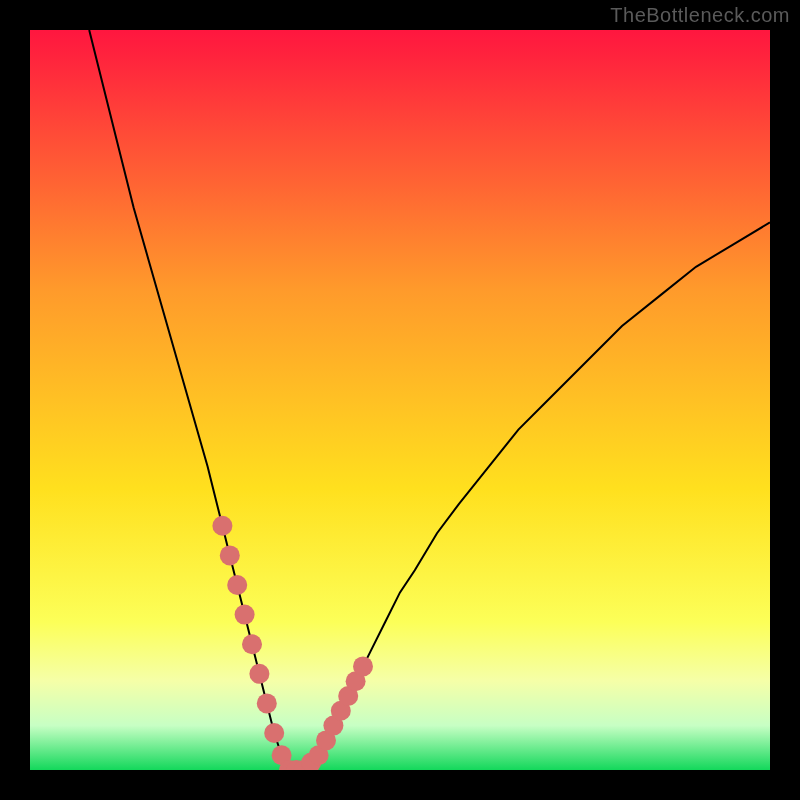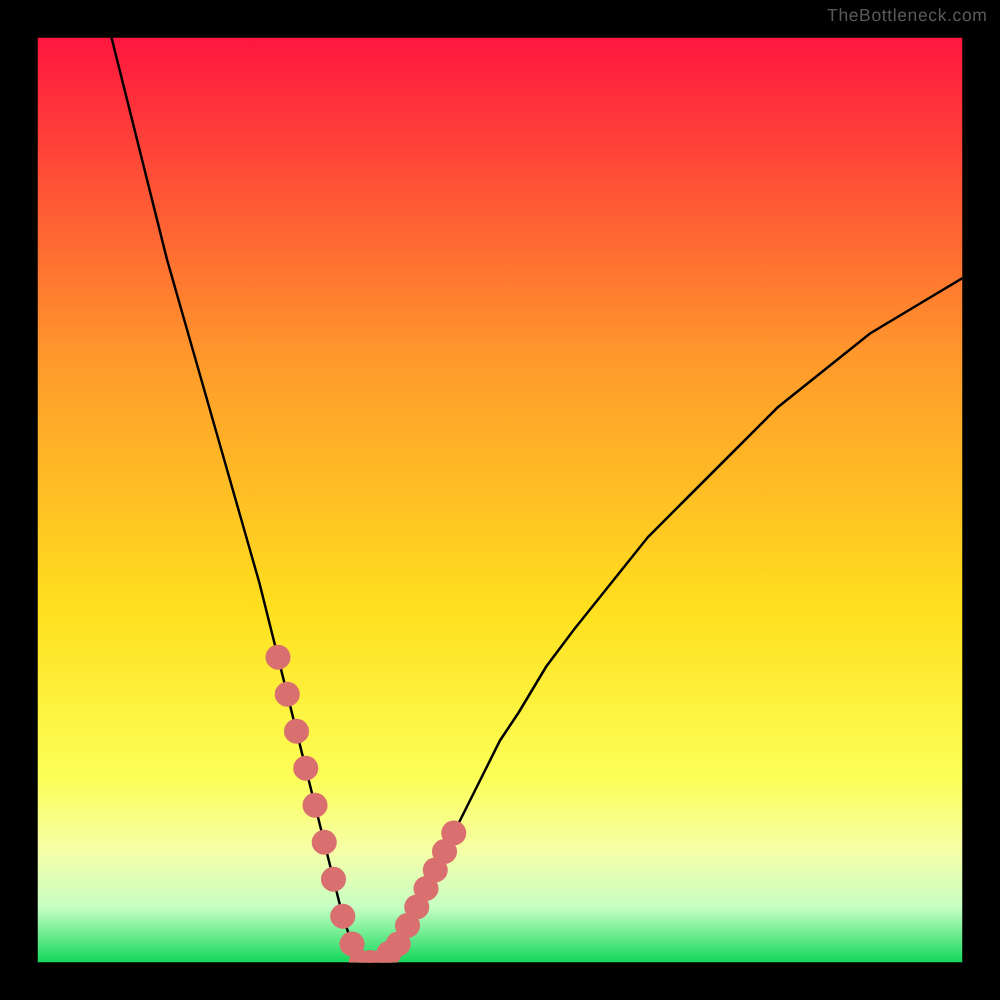--- a/index.html
+++ b/index.html
@@ -22,21 +22,21 @@
     left: 30px;
     top: 30px;
     width: 740px;
     height: 740px;
   }
   .watermark {
     position: absolute;
     top: 4px;
     right: 10px;
     color: #5a5a5a;
-    font-size: 14px;
+    font-size: 20px;
     font-weight: 500;
     letter-spacing: 0.5px;
     user-select: none;
   }
   svg {
     display: block;
   }
 </style>
 </head>
 <body>

